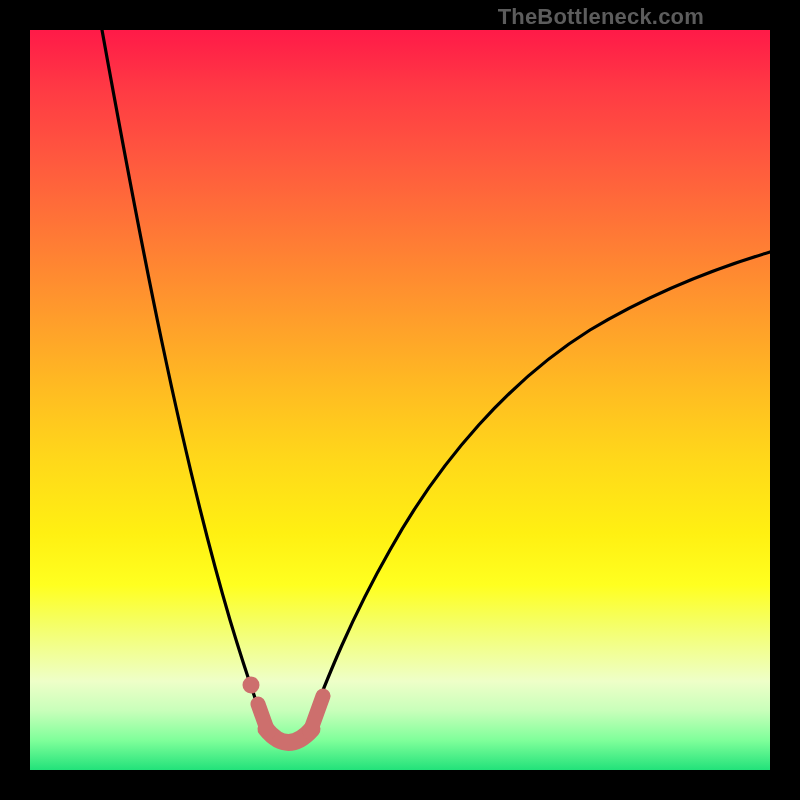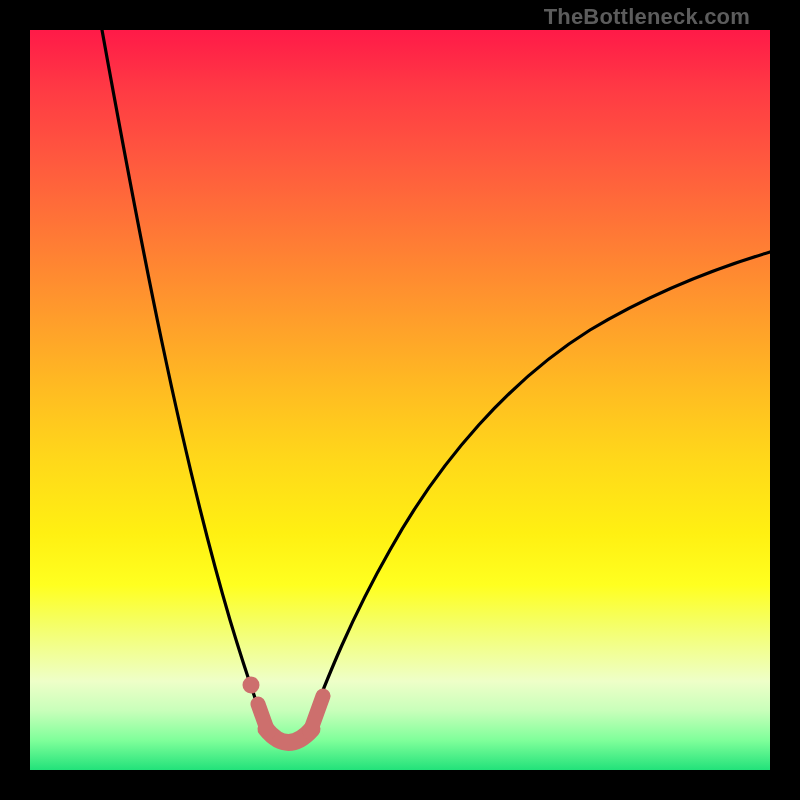--- a/index.html
+++ b/index.html
@@ -11,21 +11,20 @@
     overflow: hidden;
     font-family: Arial, Helvetica, sans-serif;
   }
   .frame {
     position: absolute;
     left: 0;
     top: 0;
     width: 714px;
     height: 800px;
     background: #000;
-    padding-left: 46px;
   }
   .plot-area {
     position: absolute;
     left: 30px;
     top: 30px;
     width: 740px;
     height: 740px;
     
     background: linear-gradient(
       to bottom,

